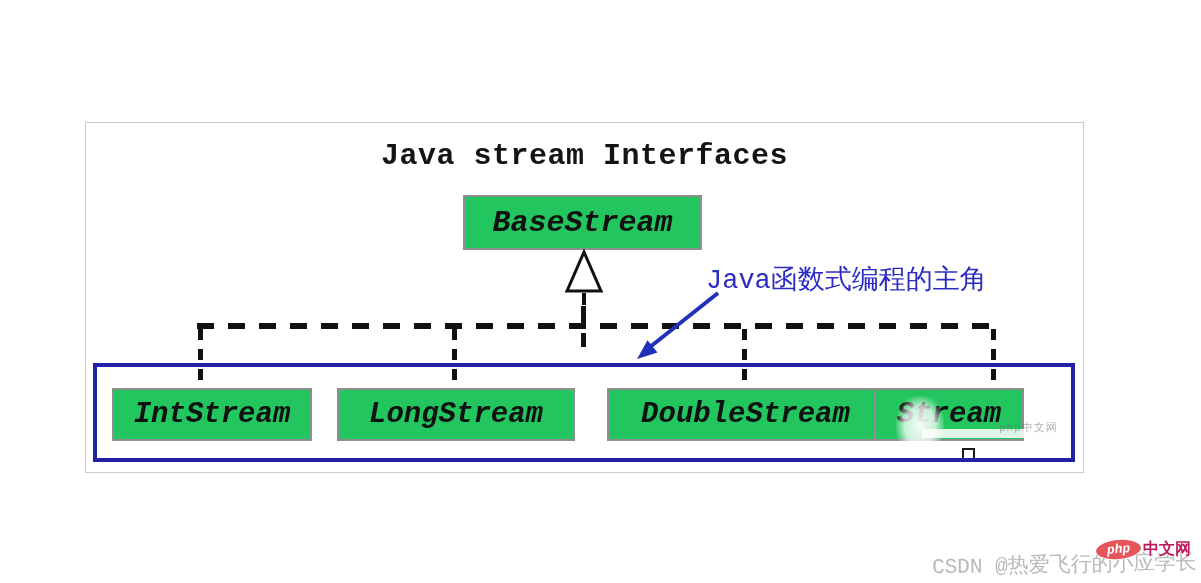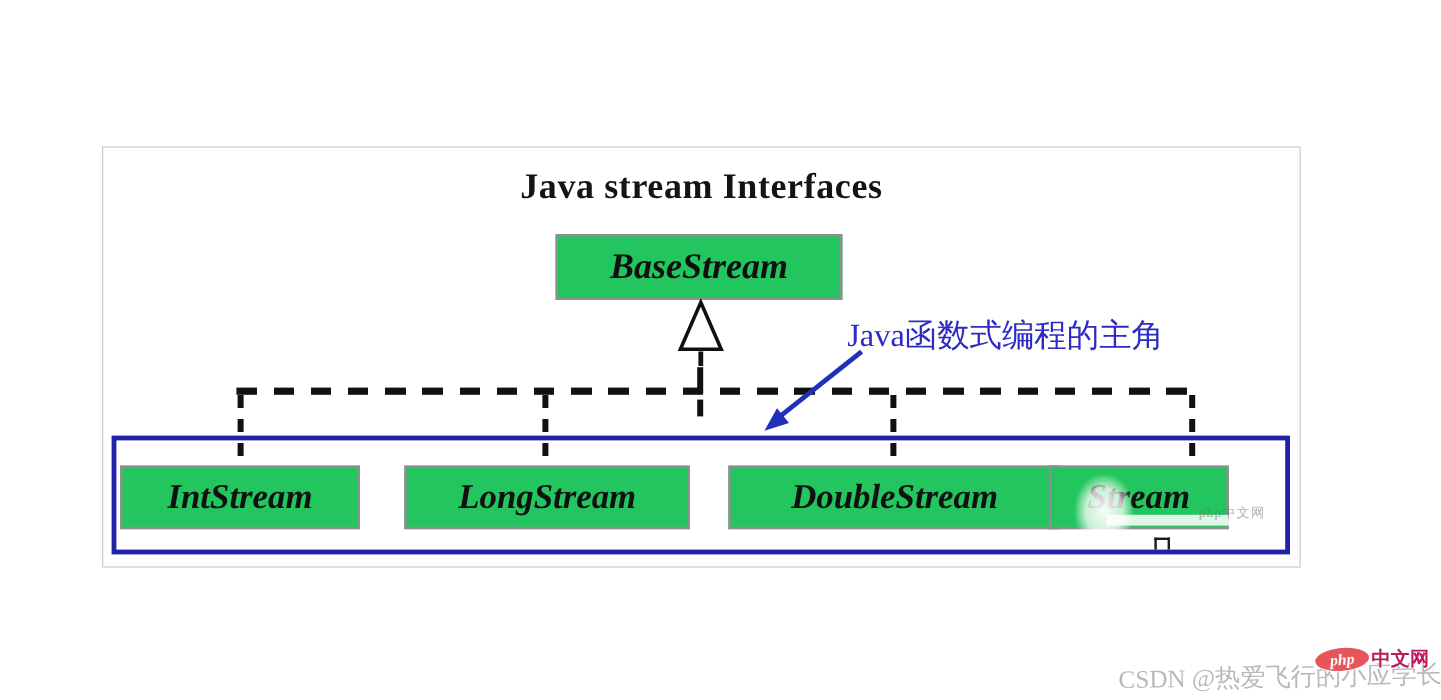--- a/index.html
+++ b/index.html
@@ -2,21 +2,21 @@
 <html><head>
 <meta charset="utf-8">
 <style>
   * { margin: 0; padding: 0; box-sizing: border-box; }
   html, body { background: #ffffff; }
   .stage {
     position: relative;
     width: 1201px;
     height: 583px;
     background: #ffffff;
-    font-family: Liberation Serif, serif;
+    font-family: Liberation Mono, monospace;
     overflow: hidden;
   }
   .panel {
     position: absolute;
     left: 85px; top: 122px;
     width: 999px; height: 351px;
     border: 1px solid #cbcbcb;
     background: #ffffff;
   }
   .title {
@@ -39,21 +39,21 @@
     font-weight: 700;
     font-style: italic;
     color: #111111;
   }
   .node-base {
     left: 463px; top: 195px;
     width: 239px; height: 55px;
     font-size: 30px;
   }
   .node-child { top: 388px; height: 53px; font-size: 29px; }
-  .node-int    { left: 100px; width: 200px; }
+  .node-int    { left: 112px; width: 200px; }
   .node-long   { left: 337px; width: 238px; }
   .node-double { left: 607px; width: 277px; justify-content: center; }
   .node-stream { left: 874px; width: 150px; }
 
   .tri-arrow { position: absolute; left: 563px; top: 249px; }
 
   .hdash {
     position: absolute;
     left: 197px; top: 323px;
     width: 800px; height: 6px;

